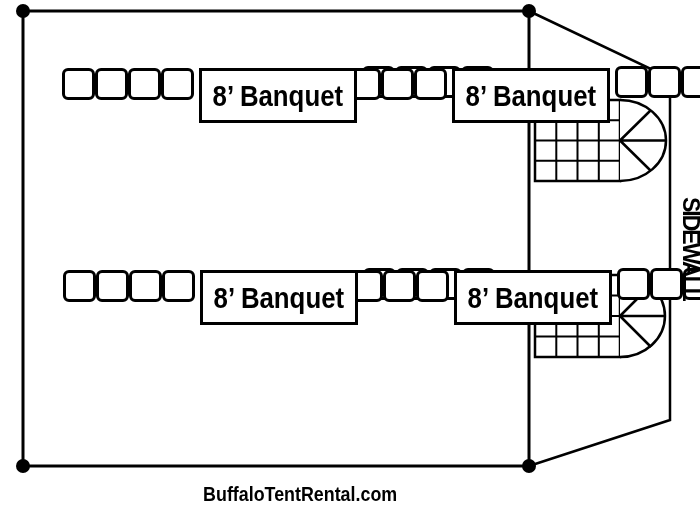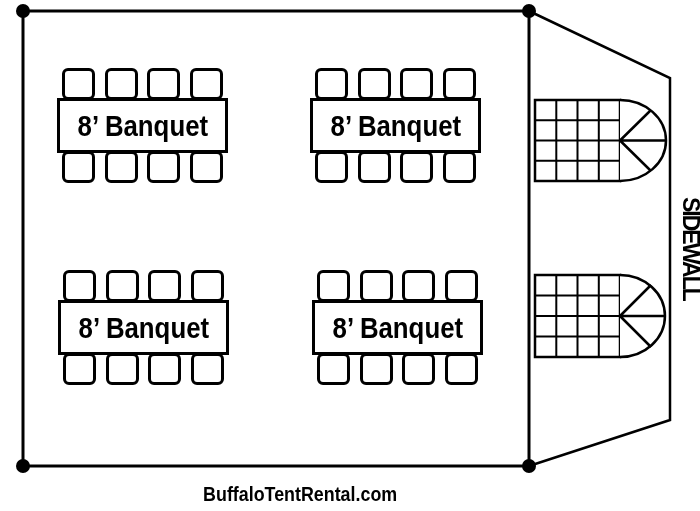--- a/index.html
+++ b/index.html
@@ -18,23 +18,23 @@
   .outline-svg {
     position: absolute;
     left: 0;
     top: 0;
     width: 700px;
     height: 511px;
   }
   
   .table-unit {
     position: absolute;
-    width: 171px;
-    display: flex;
-    flex-direction: column;
+    width: 185px;
+    display: flex;
+    flex-direction: row;
   }
   .chair-row {
     display: flex;
     justify-content: space-between;
     padding: 0 5px;
     height: 32px;
   }
   .chair-row.top-row { margin-bottom: -2px; }
   .chair-row.bottom-row { margin-top: -2px; }
   .chair {

